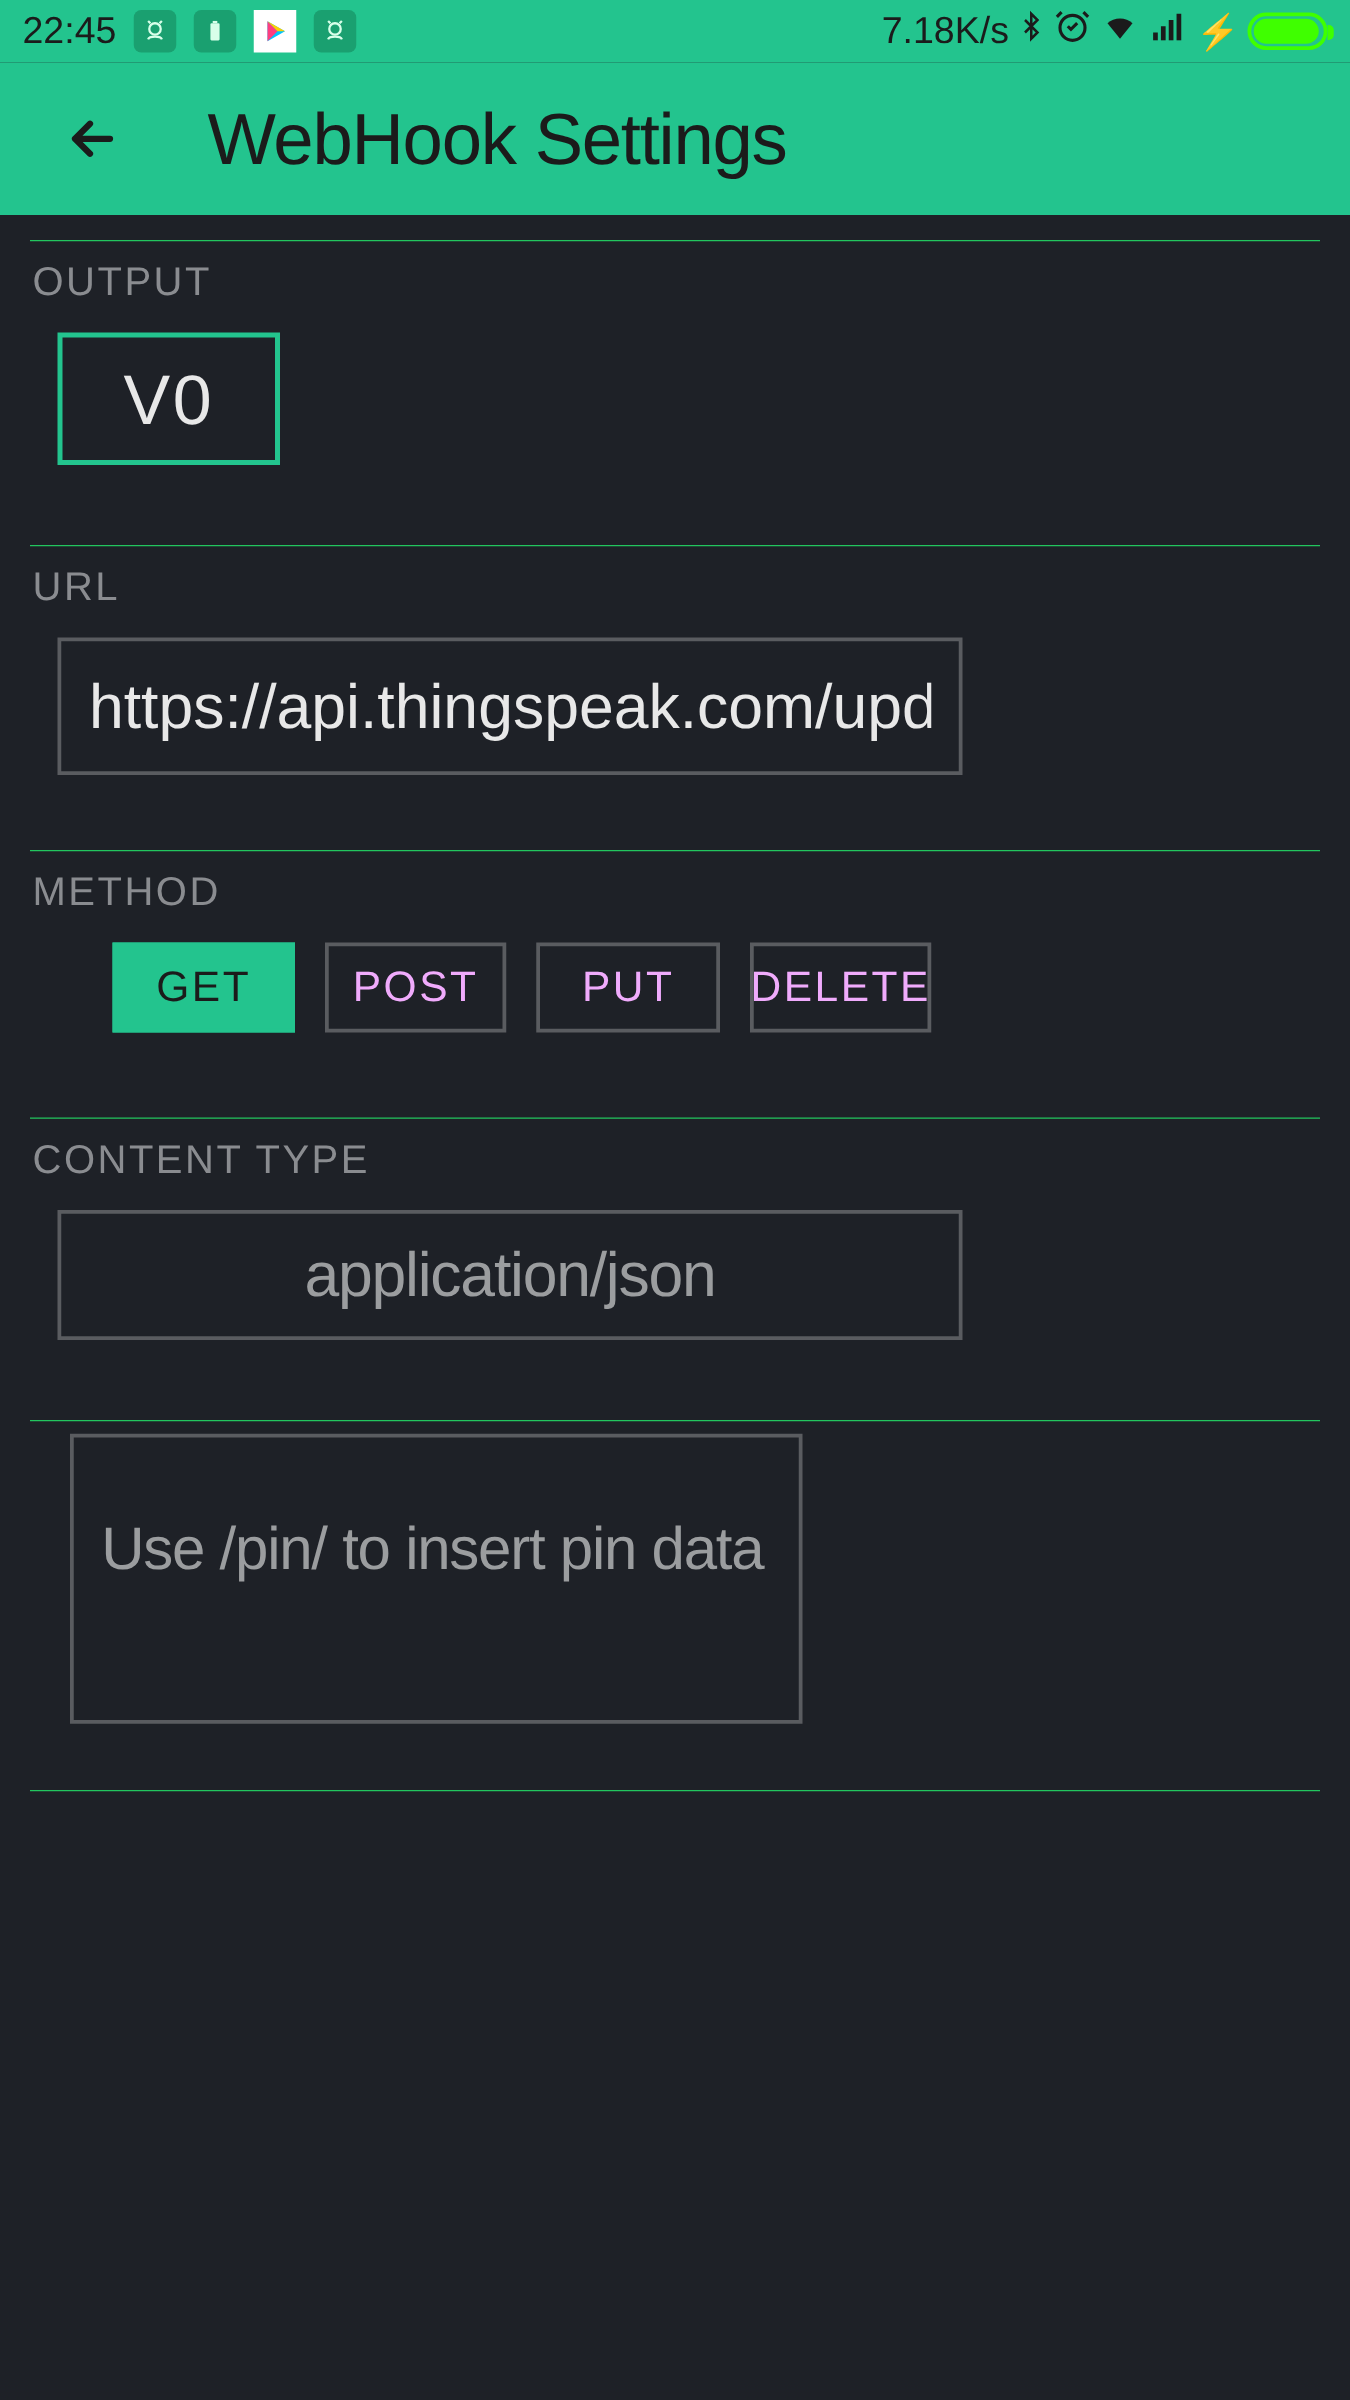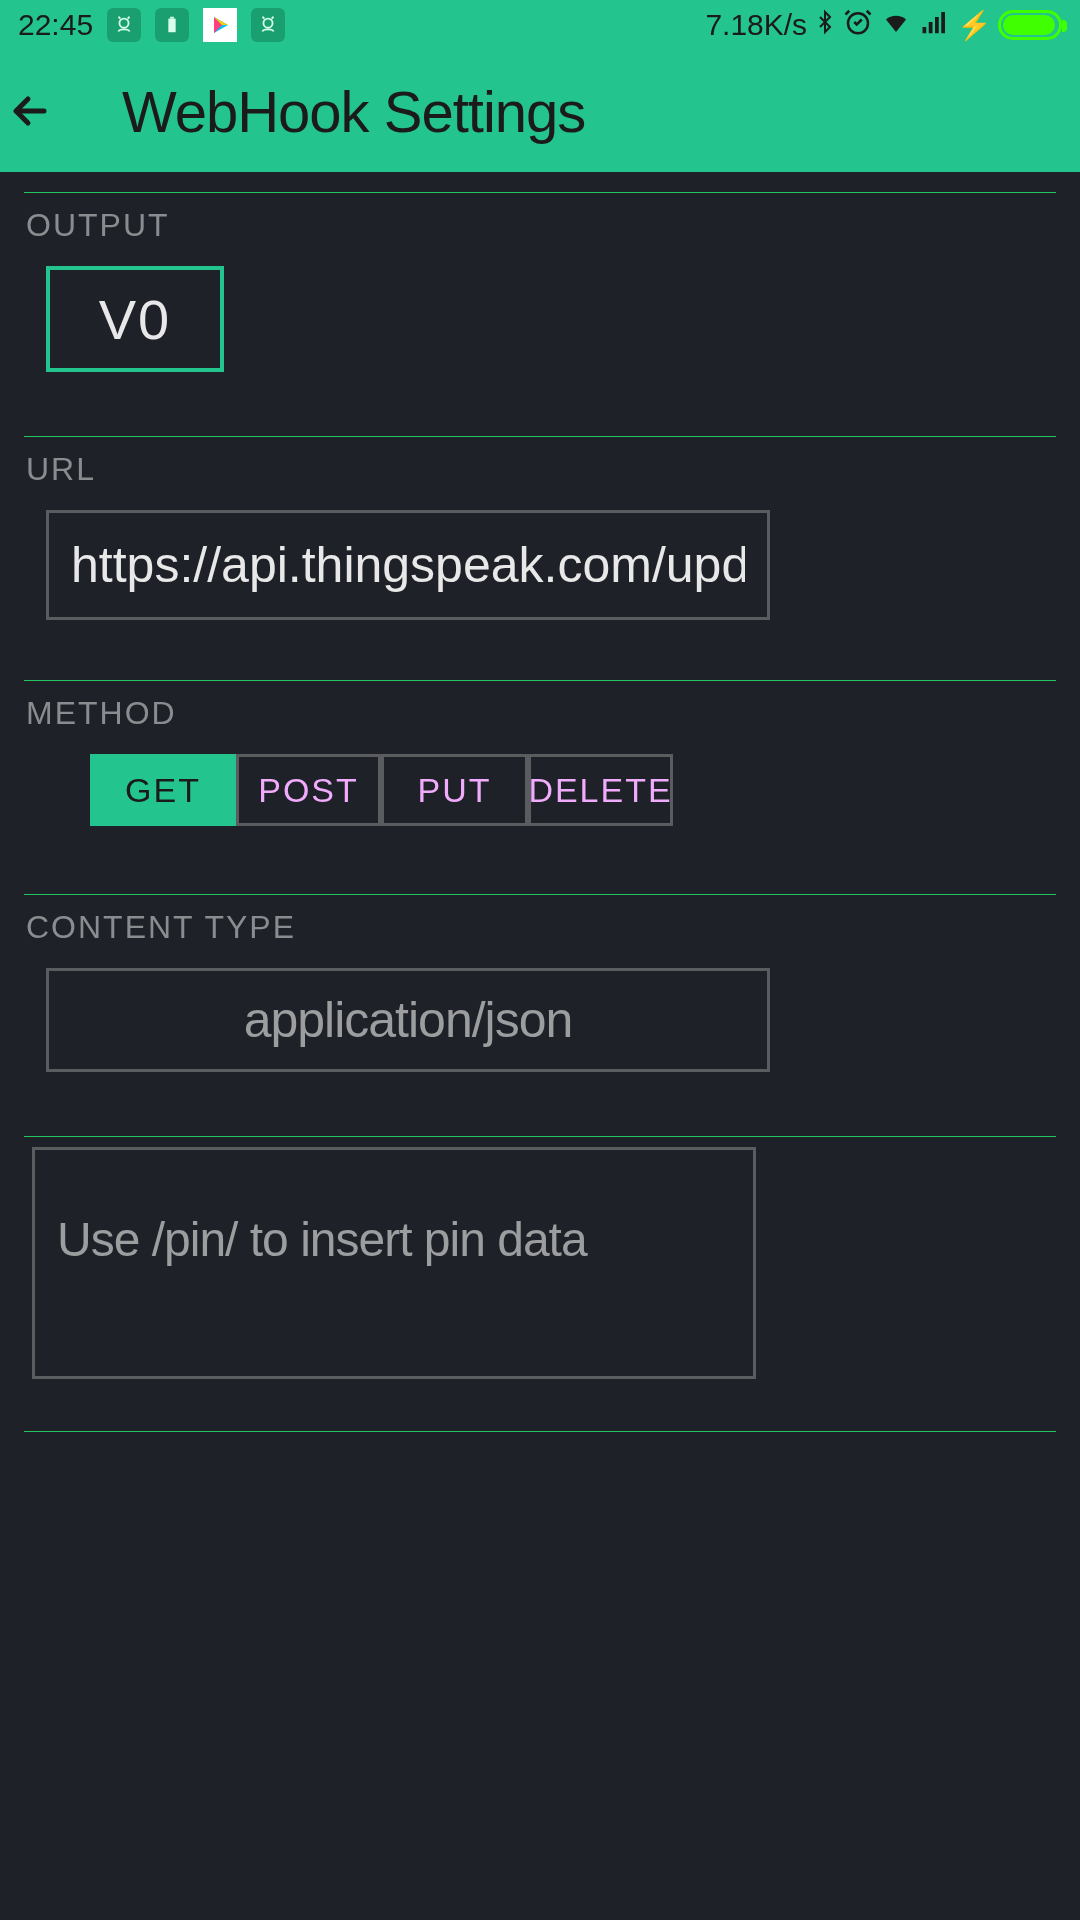--- a/index.html
+++ b/index.html
@@ -10,44 +10,44 @@
   .status-left { display:flex; align-items:center; gap:14px; }
   .status-right { display:flex; align-items:center; gap:6px; }
   .status-icon-box { width:34px; height:34px; background:#1aa070; border-radius:6px; display:flex; align-items:center; justify-content:center; }
   .status-icon-box svg { width:22px; height:22px; }
   .status-play { width:34px; height:34px; background:#fff; display:flex; align-items:center; justify-content:center; }
   .battery { width:64px; height:30px; border:3px solid #3fff00; border-radius:16px 16px 16px 16px; position:relative; }
   .battery::after { content:""; position:absolute; right:-8px; top:7px; width:5px; height:12px; background:#3fff00; border-radius:0 4px 4px 0; }
   .battery-fill { position:absolute; left:2px; top:2px; bottom:2px; width:52px; background:#3fff00; border-radius:12px; }
   
   
-  .app-bar { height:122px; background:#23c48e; display:flex; align-items:center; }
+  .app-bar { height:122px; background:#23c48e; display:flex; align-items:center; padding-left:44px; }
   .back-btn { width:60px; height:60px; display:flex; align-items:center; justify-content:center; cursor:pointer; }
   .app-title { font-size:58px; color:#1b1b1b; margin-left:62px; font-weight:400; letter-spacing:-1px;}
   
   
   .content { padding:0 24px; }
   .section { border-top:1px solid #22c55e; padding-top:10px; padding-bottom:30px; margin-top:8px; }
   .section-label { color:#8a8c90; font-size:32px; letter-spacing:2px; font-weight:400; padding:4px 0 22px 2px; }
   
   .output-box { width:178px; height:106px; border:4px solid #23c48e; color:#e8e8e8; font-size:56px; display:flex; align-items:center; justify-content:center; margin-left:22px; letter-spacing:2px; cursor:pointer; font-weight:400;}
   
   .url-input { width:724px; height:110px; border:3px solid #5a5c60; background:transparent; color:#e8e8e8; font-size:50px; padding:0 22px; margin-left:22px; outline:none; font-family:inherit; overflow:hidden; white-space:nowrap; text-overflow:clip; }
   
-  .method-row { display:flex; gap:0; margin-left:66px; }
+  .method-row { display:flex; gap:24px; margin-left:66px; }
   .method-btn { height:72px; border:3px solid #5a5c60; background:transparent; color:#f0abfc; font-size:34px; letter-spacing:2px; padding:0 28px; cursor:pointer; font-family:inherit; display:flex; align-items:center; justify-content:center;}
   .method-btn.active { background:#23c48e; border-color:#23c48e; color:#1b1b1b; }
   .method-btn.get { width:146px;}
   .method-btn.post { width:145px;}
   .method-btn.put { width:147px;}
   .method-btn.delete { width:145px;}
   
   .ct-box { width:724px; height:104px; border:3px solid #5a5c60; color:#9b9d9f; font-size:50px; display:flex; align-items:center; justify-content:center; margin-left:22px; cursor:pointer; letter-spacing:-1px;}
   
-  .body-input { width:724px; height:232px; border:3px solid #5a5c60; background:transparent; color:#9b9d9f; font-size:48px; padding:62px 22px; margin-left:8px; outline:none; font-family:inherit; resize:none; letter-spacing:-1px;}
+  .body-input { width:586px; height:232px; border:3px solid #5a5c60; background:transparent; color:#9b9d9f; font-size:48px; padding:62px 22px; margin-left:32px; outline:none; font-family:inherit; resize:none; letter-spacing:-1px;}
   .body-input::placeholder { color:#9b9d9f; }
   
   .first-section { margin-top:20px; padding-bottom:56px;}
   .url-section { padding-bottom:52px;}
   .method-section { padding-bottom:60px;}
   .ct-section { padding-bottom:56px;}
   .body-section { padding-bottom:40px;}
 </style>
 </head>
 <body>

